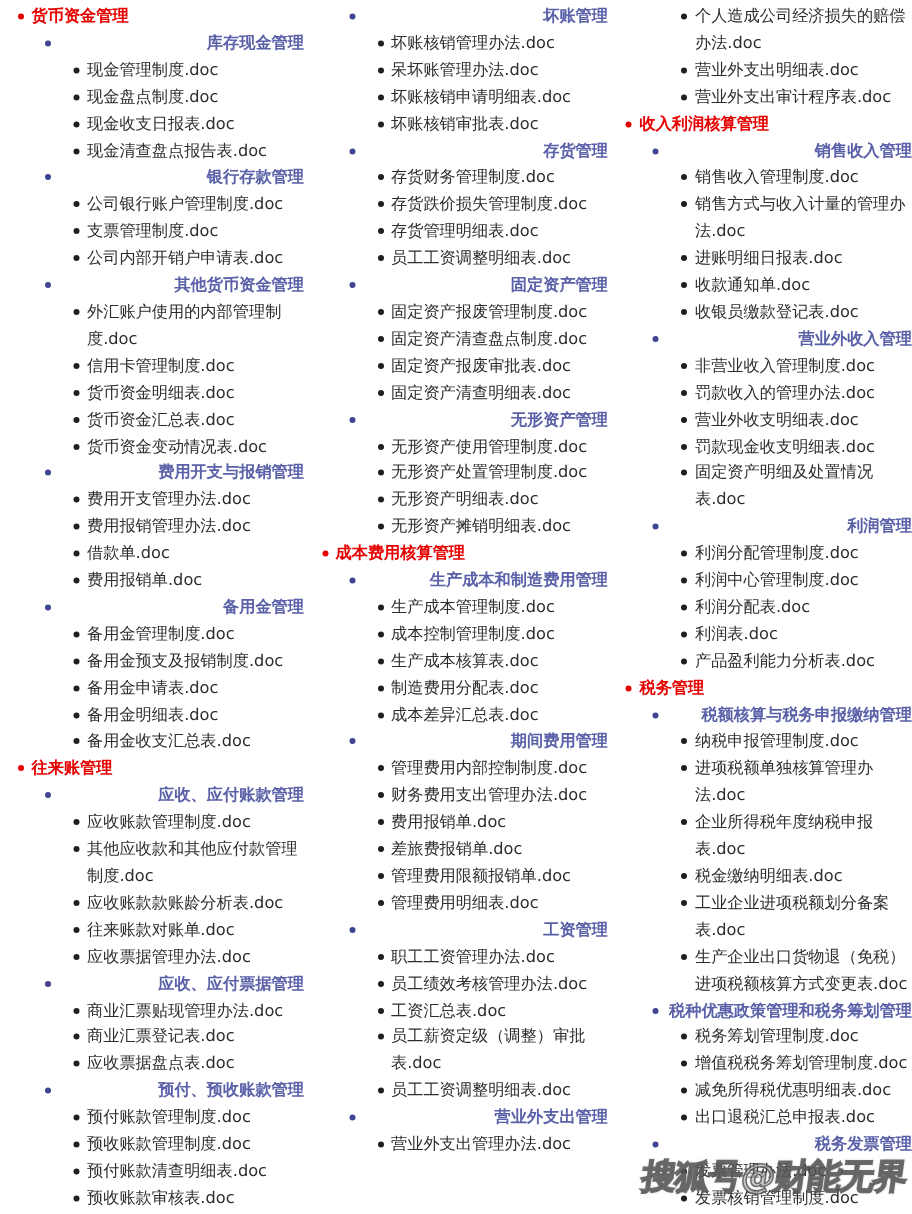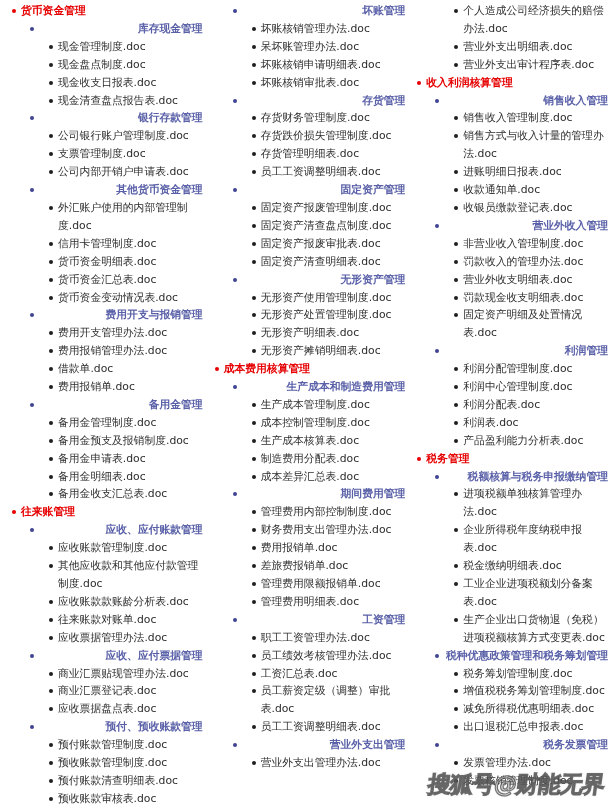--- a/index.html
+++ b/index.html
@@ -182,20 +182,21 @@
       <div class="item lvl3"><span class="bullet"></span><span>罚款现金收支明细表.doc</span></div>
       <div class="item lvl3"><span class="bullet"></span><span>固定资产明细及处置情况表.doc</span></div>
       <div class="item lvl2"><span class="bullet"></span><span>利润管理</span></div>
       <div class="item lvl3"><span class="bullet"></span><span>利润分配管理制度.doc</span></div>
       <div class="item lvl3"><span class="bullet"></span><span>利润中心管理制度.doc</span></div>
       <div class="item lvl3"><span class="bullet"></span><span>利润分配表.doc</span></div>
       <div class="item lvl3"><span class="bullet"></span><span>利润表.doc</span></div>
       <div class="item lvl3"><span class="bullet"></span><span>产品盈利能力分析表.doc</span></div>
       <div class="item lvl1"><span class="bullet"></span><span>税务管理</span></div>
       <div class="item lvl2"><span class="bullet"></span><span>税额核算与税务申报缴纳管理</span></div>
+      <div class="item lvl3"><span class="bullet"></span><span>纳税申报管理制度.doc</span></div>
       <div class="item lvl3"><span class="bullet"></span><span>进项税额单独核算管理办法.doc</span></div>
       <div class="item lvl3"><span class="bullet"></span><span>企业所得税年度纳税申报表.doc</span></div>
       <div class="item lvl3"><span class="bullet"></span><span>税金缴纳明细表.doc</span></div>
       <div class="item lvl3"><span class="bullet"></span><span>工业企业进项税额划分备案表.doc</span></div>
       <div class="item lvl3"><span class="bullet"></span><span>生产企业出口货物退（免税）进项税额核算方式变更表.doc</span></div>
       <div class="item lvl2"><span class="bullet"></span><span>税种优惠政策管理和税务筹划管理</span></div>
       <div class="item lvl3"><span class="bullet"></span><span>税务筹划管理制度.doc</span></div>
       <div class="item lvl3"><span class="bullet"></span><span>增值税税务筹划管理制度.doc</span></div>
       <div class="item lvl3"><span class="bullet"></span><span>减免所得税优惠明细表.doc</span></div>
       <div class="item lvl3"><span class="bullet"></span><span>出口退税汇总申报表.doc</span></div>

